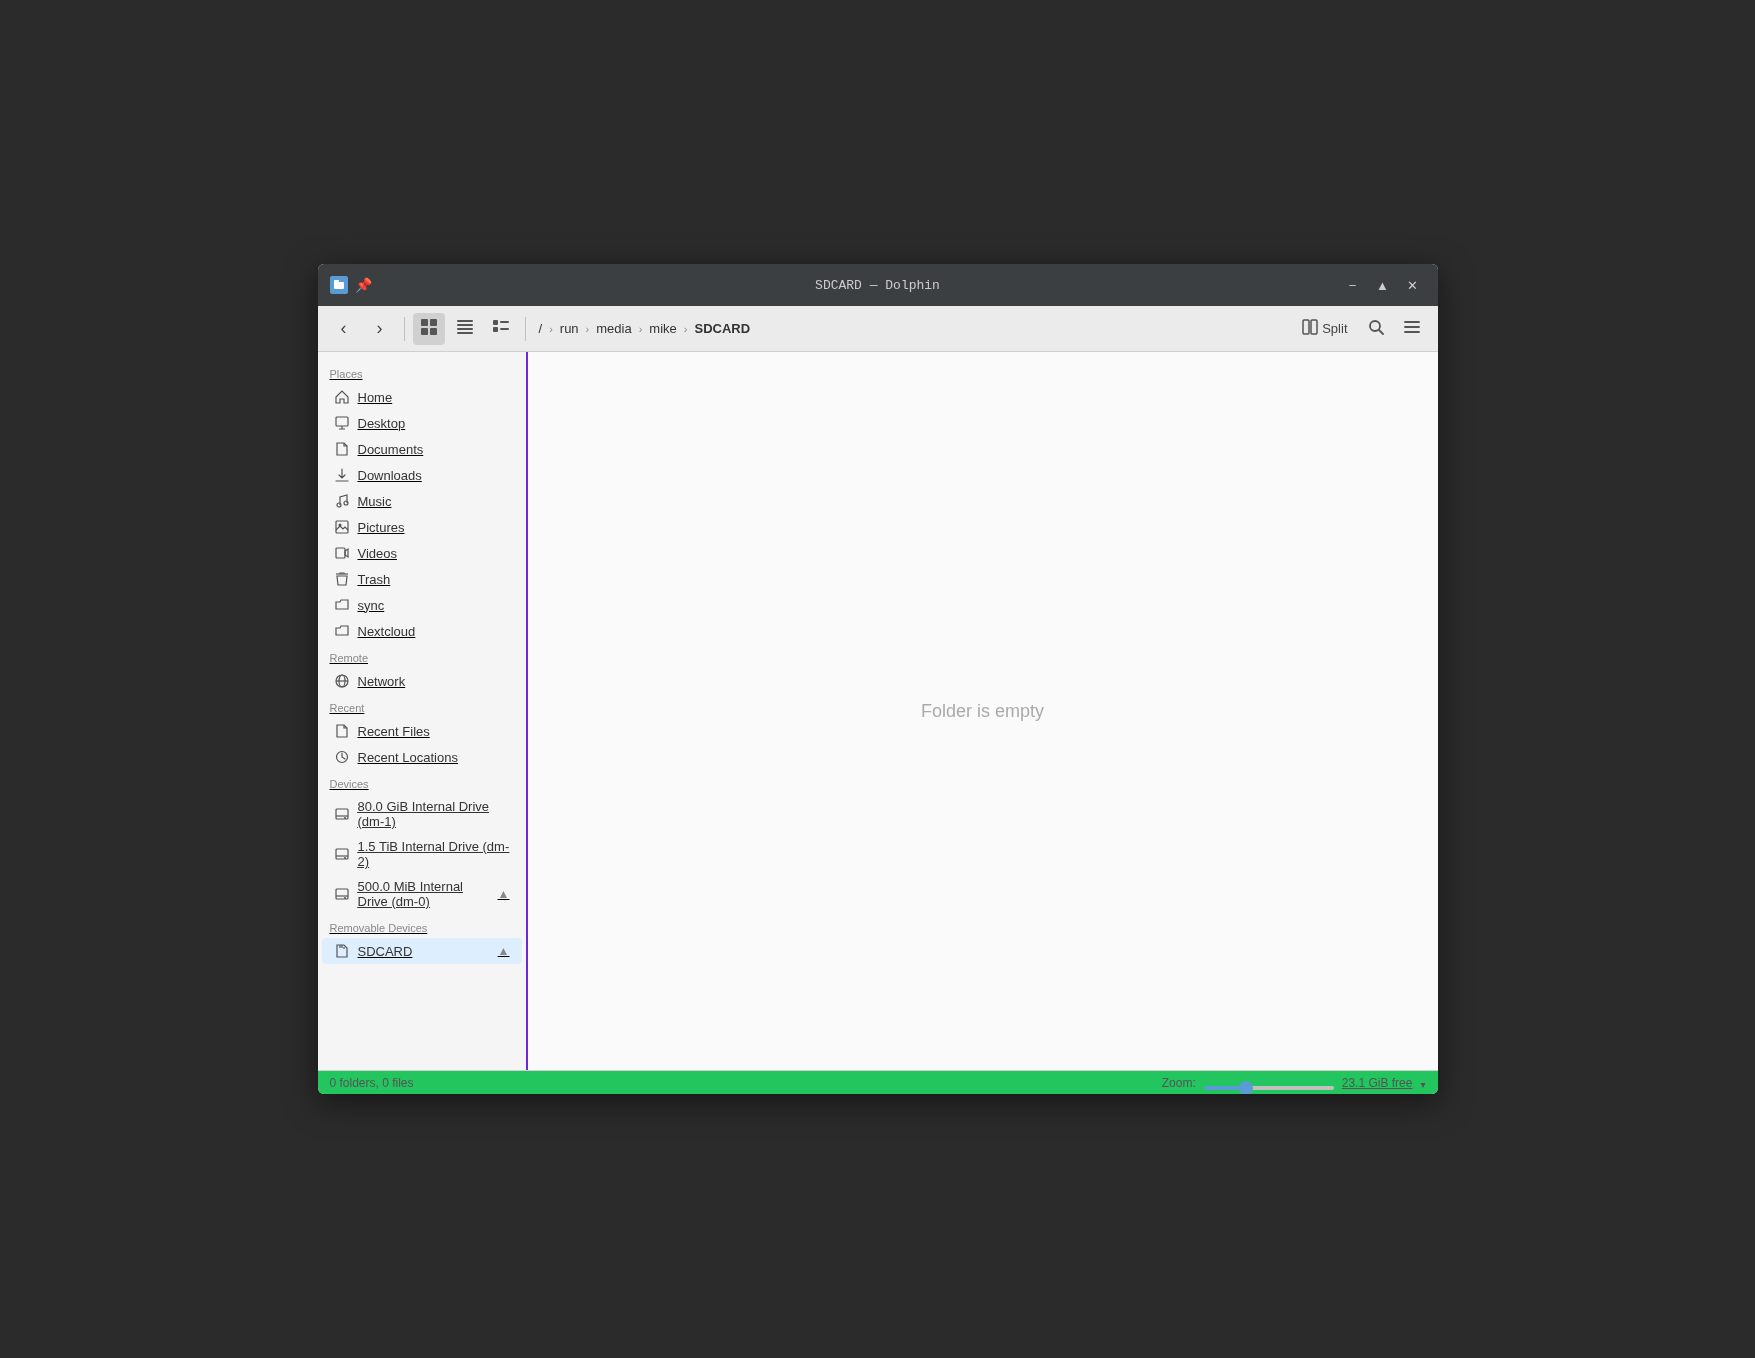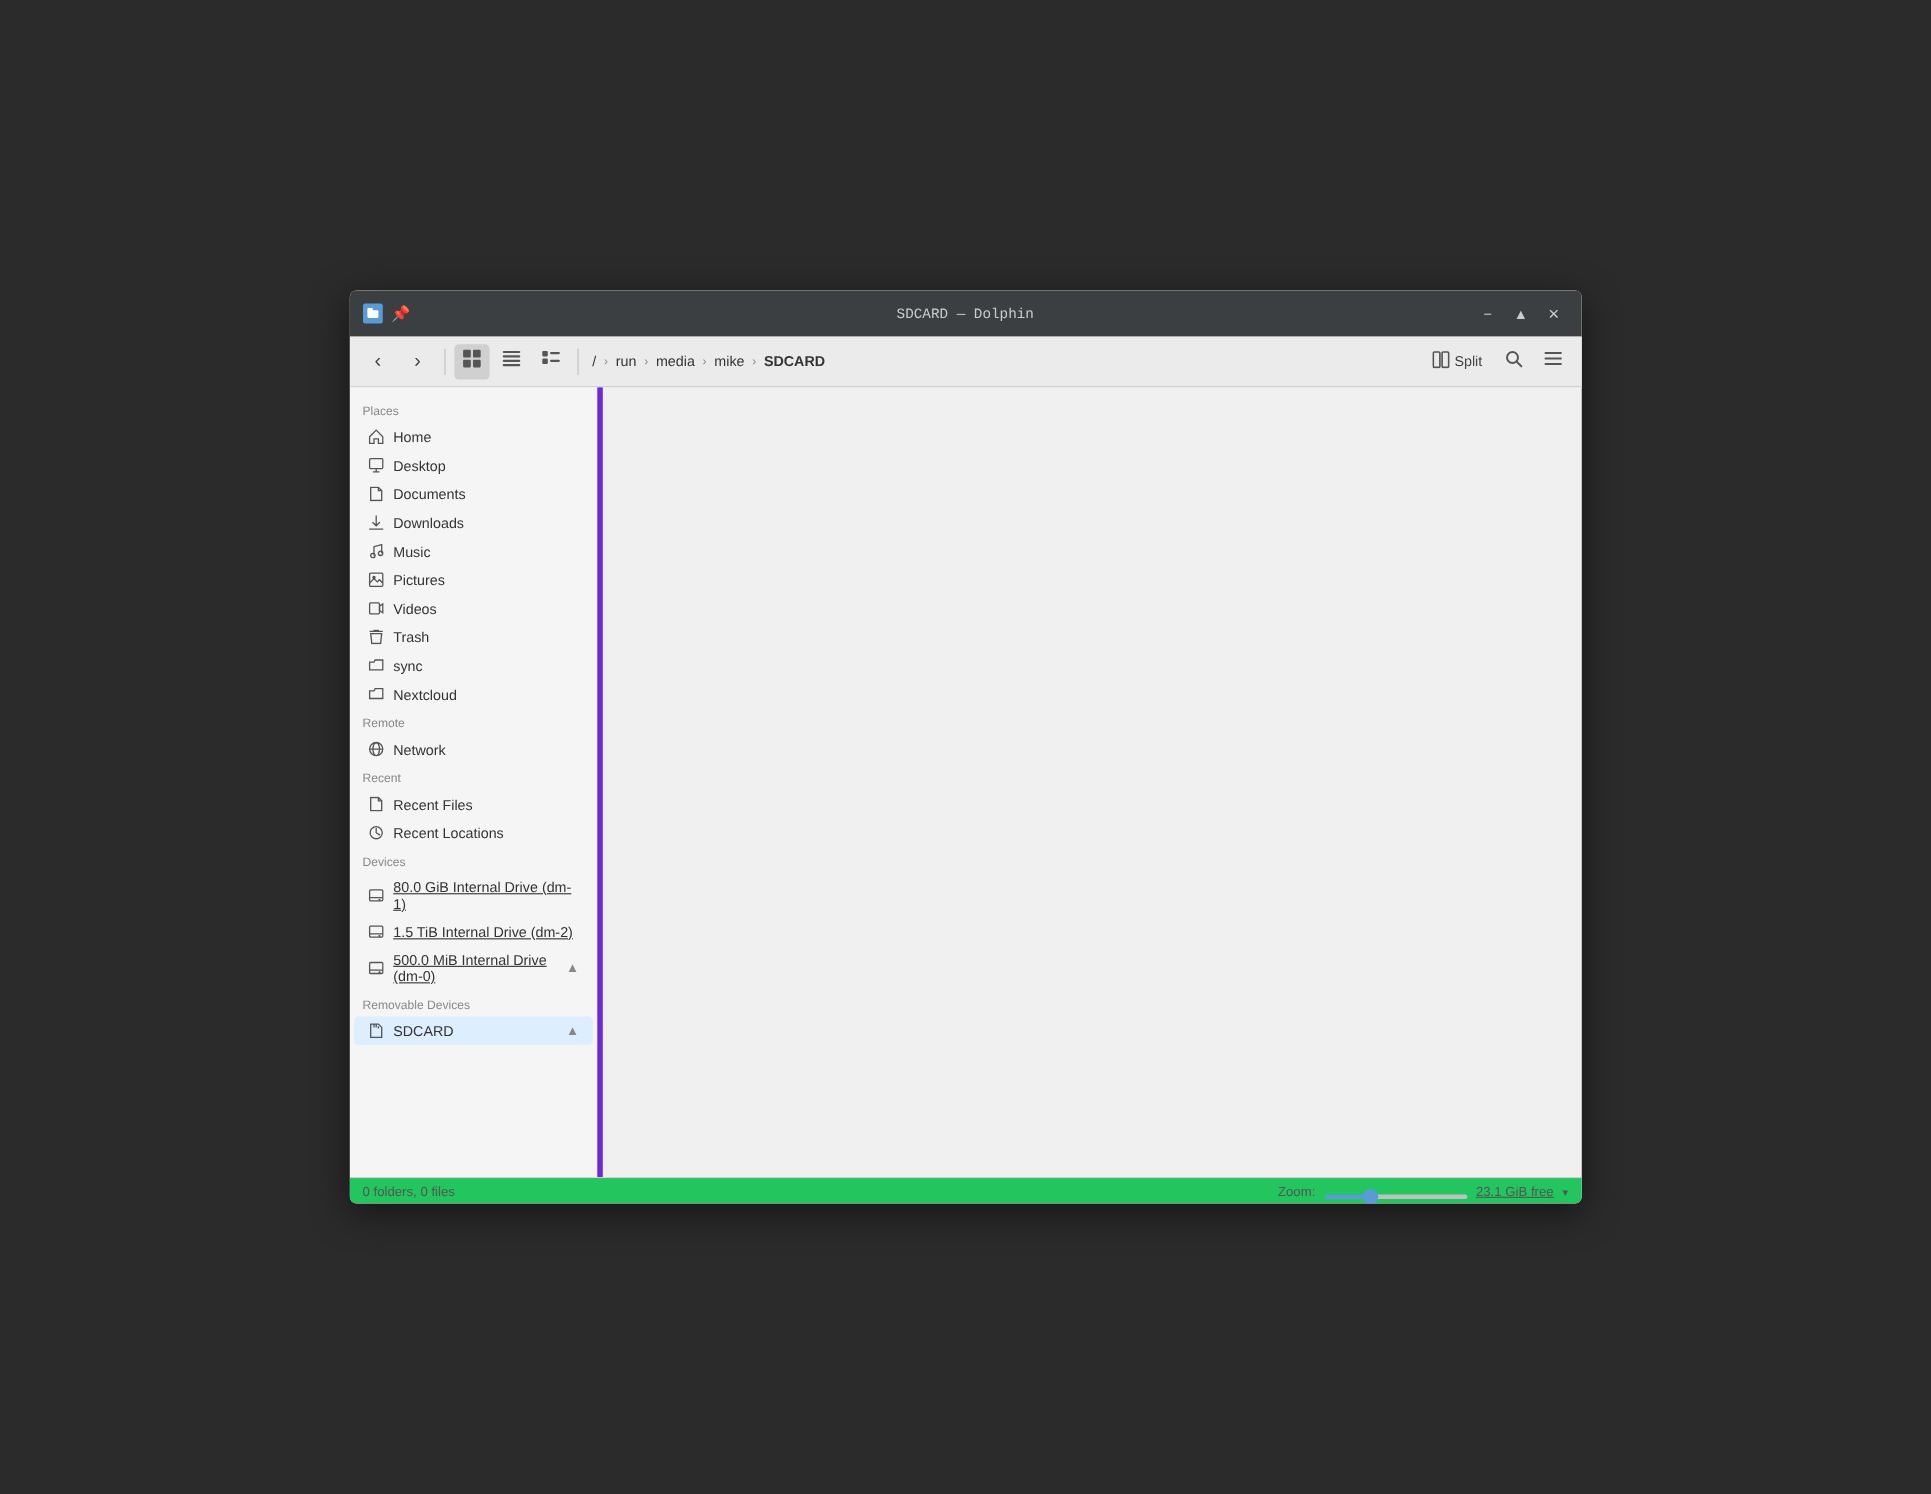--- a/index.html
+++ b/index.html
@@ -138,26 +138,27 @@
       cursor: pointer;
       font-size: 13px;
       color: #444;
     }
     .main-content {
       display: flex;
       flex: 1;
       overflow: hidden;
     }
     .sidebar {
-      width: 230px;
+      width: 210px;
       background: #f5f5f5;
-      border-right: 5px solid #6d28d9;
+      border-right: 2px solid #6d28d9;
       overflow-y: auto;
       padding: 8px 0;
       flex-shrink: 0;
+      text-decoration: underline;
     }
     .sidebar::-webkit-scrollbar { width: 6px; }
     .sidebar::-webkit-scrollbar-thumb { background: #c0c0c0; border-radius: 3px; }
     .sidebar-section-header {
       font-size: 11px;
       color: #888;
       padding: 8px 12px 4px 12px;
       font-weight: 500;
     }
     .sidebar-item {
@@ -537,20 +538,23 @@
               <line x1="7" y1="1" x2="7" y2="4" stroke="#555" stroke-width="1.2"></line>
               <line x1="9" y1="3" x2="9" y2="5" stroke="#555" stroke-width="1.2"></line>
             </svg>
         </span>
         <span>SDCARD</span>
         <span class="sidebar-item-eject">▲</span>
       </div>
 
     </div>
 
+    <div class="file-area">
+      <span class="empty-message">Folder is empty</span>
+    </div>
 
   </div>
 
   <div class="statusbar">
     <span>0 folders, 0 files</span>
     <div class="statusbar-right">
       <span class="zoom-label">Zoom:</span>
       <input type="range" class="zoom-slider" min="0" max="100" value="30" style="">
       <span class="free-space">23.1 GiB free</span>
       <span class="chevron-down">▾</span>

